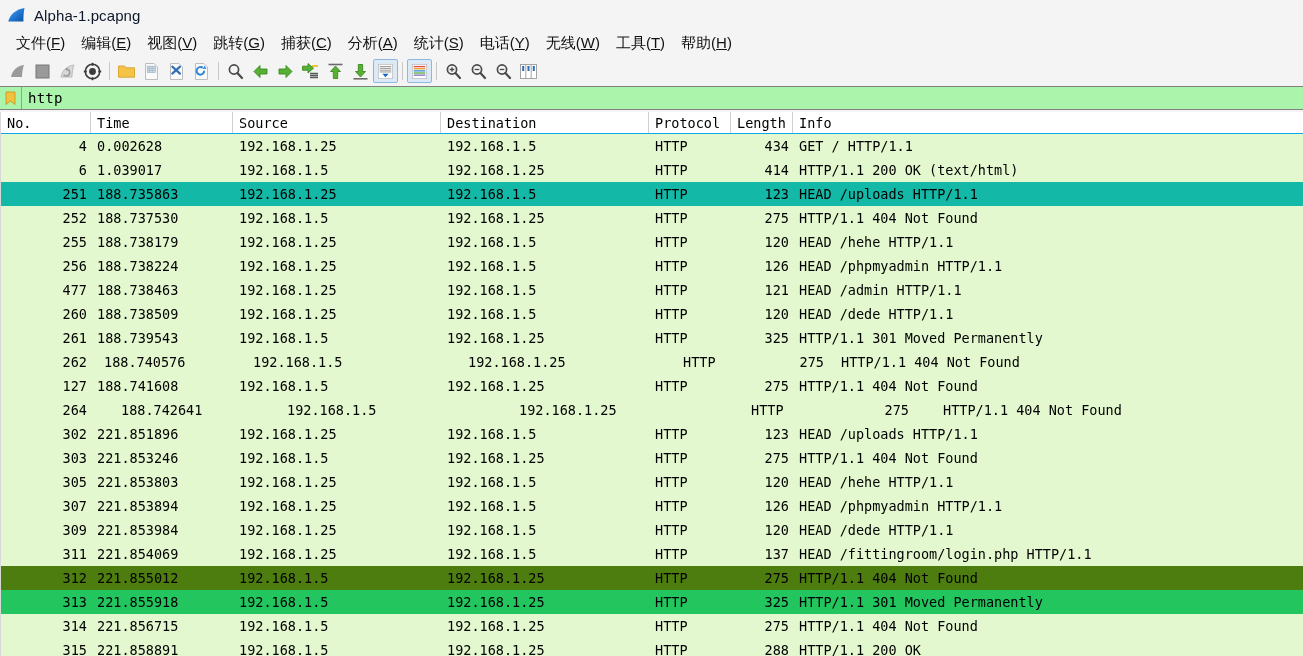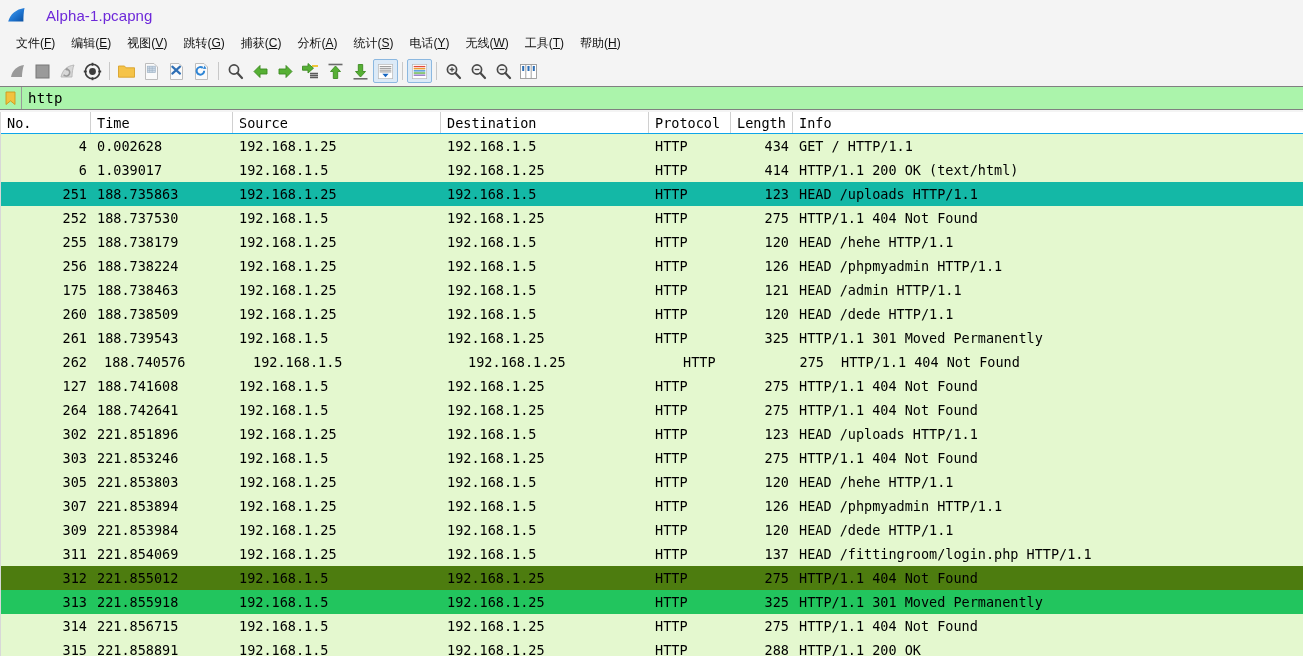--- a/index.html
+++ b/index.html
@@ -28,37 +28,36 @@
     flex: 0 0 30px;
   }
   .shark-logo {
     width: 22px; height: 22px;
     margin-right: 6px;
     flex: 0 0 22px;
     display: block;
   }
   .title-text {
     font-size: 15px;
-    color: #6d28d9;
+    color: #0f172a;
     font-family: "Liberation Sans", sans-serif;
     letter-spacing: 0.1px;
-    margin-left: 12px;
   }
 
   
   .menubar {
     height: 27px;
     background: #f4f4f4;
     display: flex;
     align-items: center;
     padding-left: 8px;
     flex: 0 0 27px;
   }
   .menu-item {
-    font-size: 12px;
+    font-size: 15px;
     color: #111;
     padding: 2px 8px 2px 8px;
     white-space: nowrap;
     cursor: default;
     font-family: "Liberation Sans", sans-serif;
   }
   .menu-item u { text-decoration: underline; }
 
   
   .toolbar {
@@ -431,21 +430,21 @@
         <div class="pl-row" style="background: rgb(228, 248, 207);">
           <div class="cell c-no num">256</div>
           <div class="cell c-time">188.738224</div>
           <div class="cell c-src">192.168.1.25</div>
           <div class="cell c-dst">192.168.1.5</div>
           <div class="cell c-proto">HTTP</div>
           <div class="cell c-len len">126</div>
           <div class="cell c-info">HEAD /phpmyadmin HTTP/1.1</div>
         </div>
         <div class="pl-row" style="background: rgb(228, 248, 207);">
-          <div class="cell c-no num">175</div>
+          <div class="cell c-no num">477</div>
           <div class="cell c-time">188.738463</div>
           <div class="cell c-src">192.168.1.25</div>
           <div class="cell c-dst">192.168.1.5</div>
           <div class="cell c-proto">HTTP</div>
           <div class="cell c-len len">121</div>
           <div class="cell c-info">HEAD /admin HTTP/1.1</div>
         </div>
         <div class="pl-row" style="background: rgb(228, 248, 207);">
           <div class="cell c-no num">260</div>
           <div class="cell c-time">188.738509</div>
@@ -475,21 +474,21 @@
         </div>
         <div class="pl-row" style="background: rgb(228, 248, 207);">
           <div class="cell c-no num">127</div>
           <div class="cell c-time">188.741608</div>
           <div class="cell c-src">192.168.1.5</div>
           <div class="cell c-dst">192.168.1.25</div>
           <div class="cell c-proto">HTTP</div>
           <div class="cell c-len len">275</div>
           <div class="cell c-info">HTTP/1.1 404 Not Found</div>
         </div>
-        <div class="pl-row" style="background: rgb(228, 248, 207);">
+        <div class="pl-row" style="background: rgb(228, 248, 207); gap: 24px;">
           <div class="cell c-no num">264</div>
           <div class="cell c-time">188.742641</div>
           <div class="cell c-src">192.168.1.5</div>
           <div class="cell c-dst">192.168.1.25</div>
           <div class="cell c-proto">HTTP</div>
           <div class="cell c-len len">275</div>
           <div class="cell c-info">HTTP/1.1 404 Not Found</div>
         </div>
         <div class="pl-row" style="background: rgb(228, 248, 207);">
           <div class="cell c-no num">302</div>

